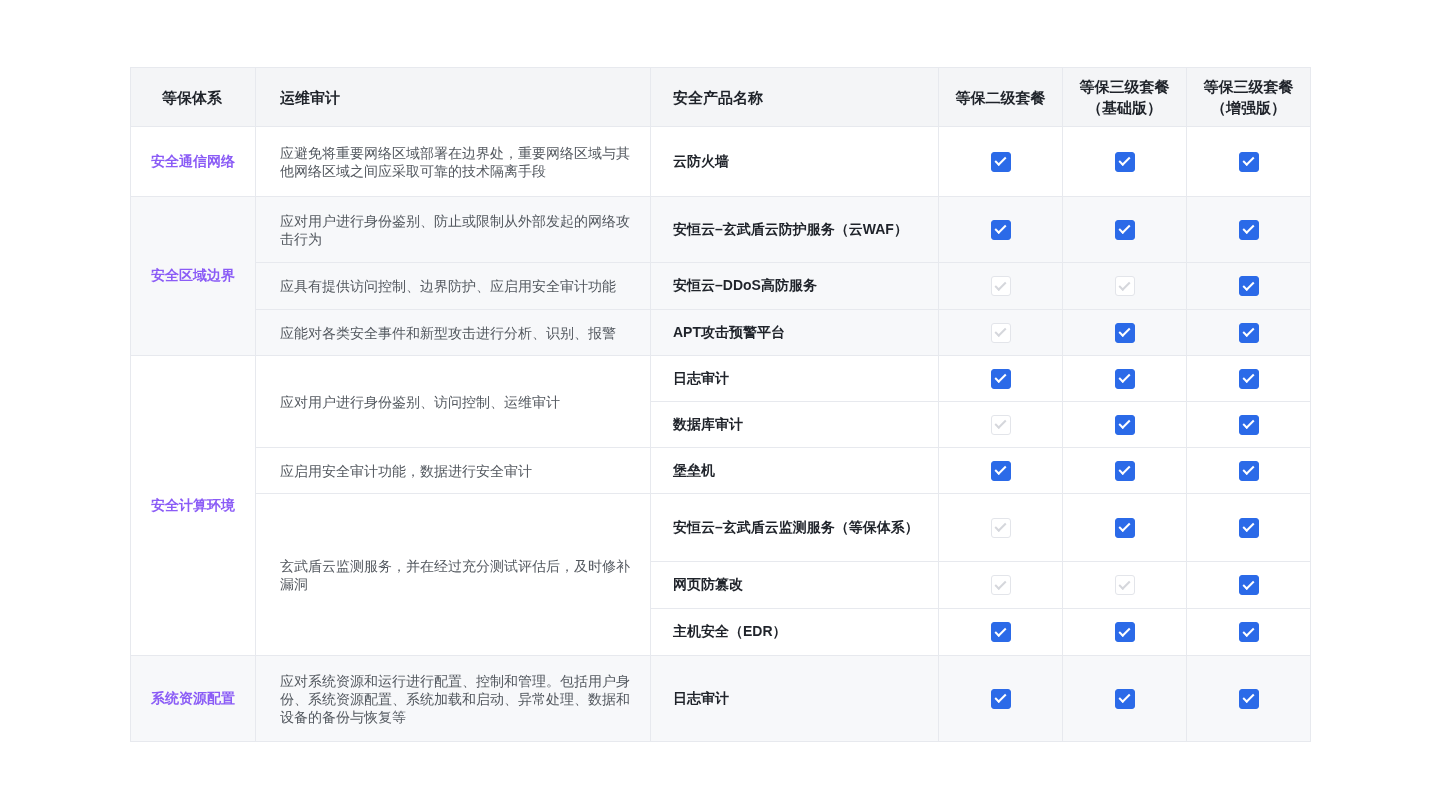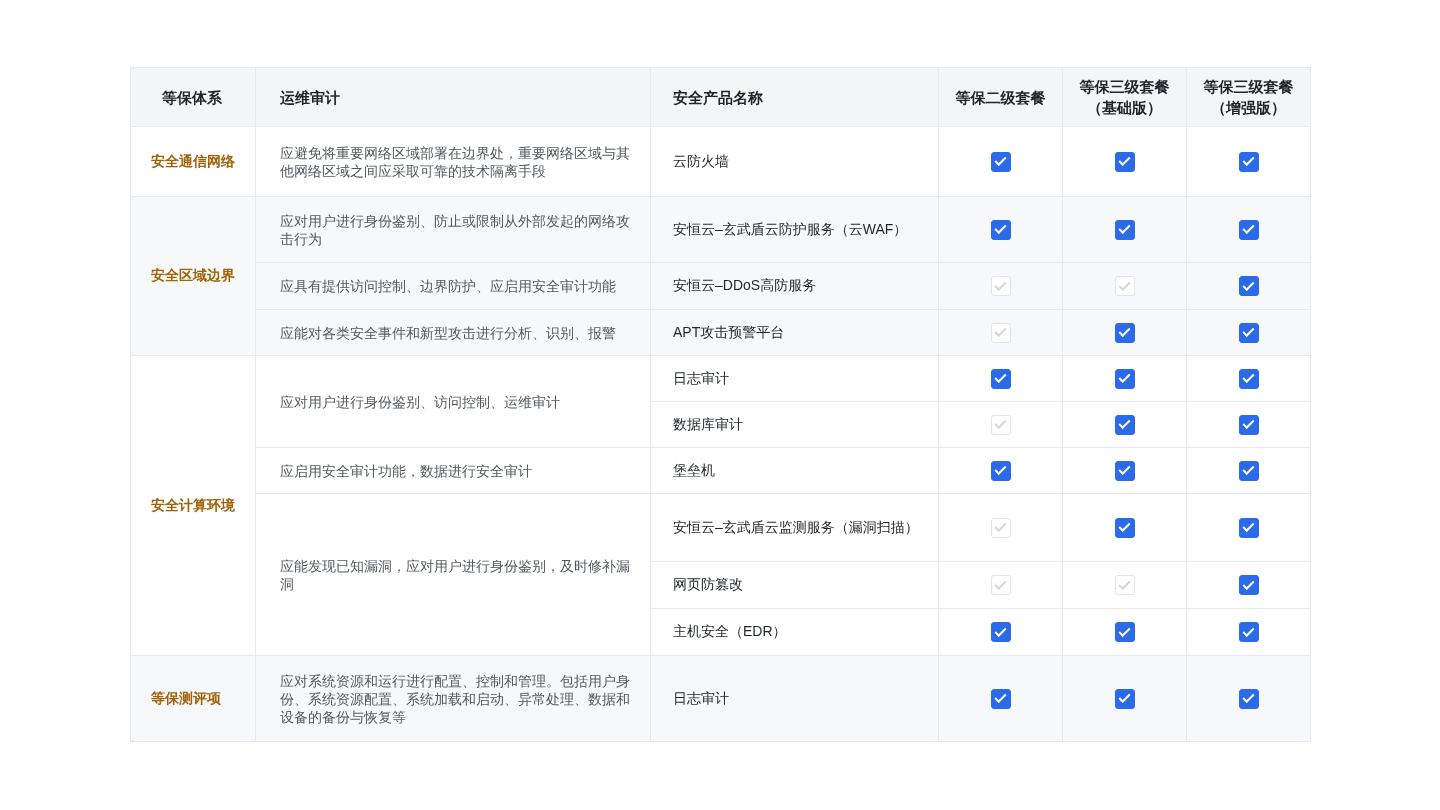--- a/index.html
+++ b/index.html
@@ -20,23 +20,23 @@
   table.matrix th, table.matrix td { border:1px solid #e7e9ee; vertical-align:middle; }
 
   thead th {
     background:#f4f5f7; height:59px; font-size:15px; font-weight:700; color:#1f232a;
     text-align:left; padding:0 10px 0 31px; line-height:21px;
   }
   thead th.col-item    { padding-left:24px; }
   thead th.col-product { padding-left:22px; }
   thead th.center      { text-align:center; padding:0 6px; }
 
-  td.system-cell  { padding-left:20px; font-weight:700; color:#a16207; background:#fff; }
+  td.system-cell  { padding-left:20px; font-weight:700; color:#8b5cf6; background:#fff; }
   td.item-cell    { padding:10px 20px 10px 24px; color:#53585f; line-height:18px; background:#fff; }
-  td.product-cell { padding-left:22px; font-weight:400; color:#1f232a; background:#fff; }
+  td.product-cell { padding-left:22px; font-weight:700; color:#1f232a; background:#fff; }
   td.pkg-cell     { text-align:center; background:#fff; }
 
   tr.band td { background:#f7f8fa; }
 
   .checkbox {
     display:inline-flex; align-items:center; justify-content:center;
     width:20px; height:20px; border-radius:3px; vertical-align:middle;
   }
   .checkbox.checked   { background:#2b6ae8; border:1px solid #2b6ae8; }
   .checkbox.unchecked { background:#ffffff; border:1px solid #e3e5ea; }
@@ -160,22 +160,22 @@
               <span class="tick"></span>
             </span></td>
         <td class="pkg-cell"><span class="checkbox checked" style="background: rgb(43, 106, 232);">
               <span class="tick"></span>
             </span></td>
         <td class="pkg-cell"><span class="checkbox checked" style="background: rgb(43, 106, 232);">
               <span class="tick"></span>
             </span></td>
       </tr>
       <tr style="height:68px">
-        <td class="item-cell" rowspan="3">应能发现已知漏洞，应对用户进行身份鉴别，及时修补漏洞</td>
-        <td class="product-cell">安恒云–玄武盾云监测服务（漏洞扫描）</td>
+        <td class="item-cell" rowspan="3">玄武盾云监测服务，并在经过充分测试评估后，及时修补漏洞</td>
+        <td class="product-cell">安恒云–玄武盾云监测服务（等保体系）</td>
         <td class="pkg-cell"><span class="checkbox unchecked">
               <span class="tick"></span>
             </span></td>
         <td class="pkg-cell"><span class="checkbox checked" style="background: rgb(43, 106, 232);">
               <span class="tick"></span>
             </span></td>
         <td class="pkg-cell"><span class="checkbox checked" style="background: rgb(43, 106, 232);">
               <span class="tick"></span>
             </span></td>
       </tr>
@@ -197,21 +197,21 @@
               <span class="tick"></span>
             </span></td>
         <td class="pkg-cell"><span class="checkbox checked" style="background: rgb(43, 106, 232);">
               <span class="tick"></span>
             </span></td>
         <td class="pkg-cell"><span class="checkbox checked" style="background: rgb(43, 106, 232);">
               <span class="tick"></span>
             </span></td>
       </tr>
       <tr class="band" style="height:86px">
-        <td class="system-cell">等保测评项</td>
+        <td class="system-cell">系统资源配置</td>
         <td class="item-cell">应对系统资源和运行进行配置、控制和管理。包括用户身份、系统资源配置、系统加载和启动、异常处理、数据和设备的备份与恢复等</td>
         <td class="product-cell">日志审计</td>
         <td class="pkg-cell"><span class="checkbox checked" style="background: rgb(43, 106, 232);">
               <span class="tick"></span>
             </span></td>
         <td class="pkg-cell"><span class="checkbox checked" style="background: rgb(43, 106, 232);">
               <span class="tick"></span>
             </span></td>
         <td class="pkg-cell"><span class="checkbox checked" style="background: rgb(43, 106, 232);">
               <span class="tick"></span>

